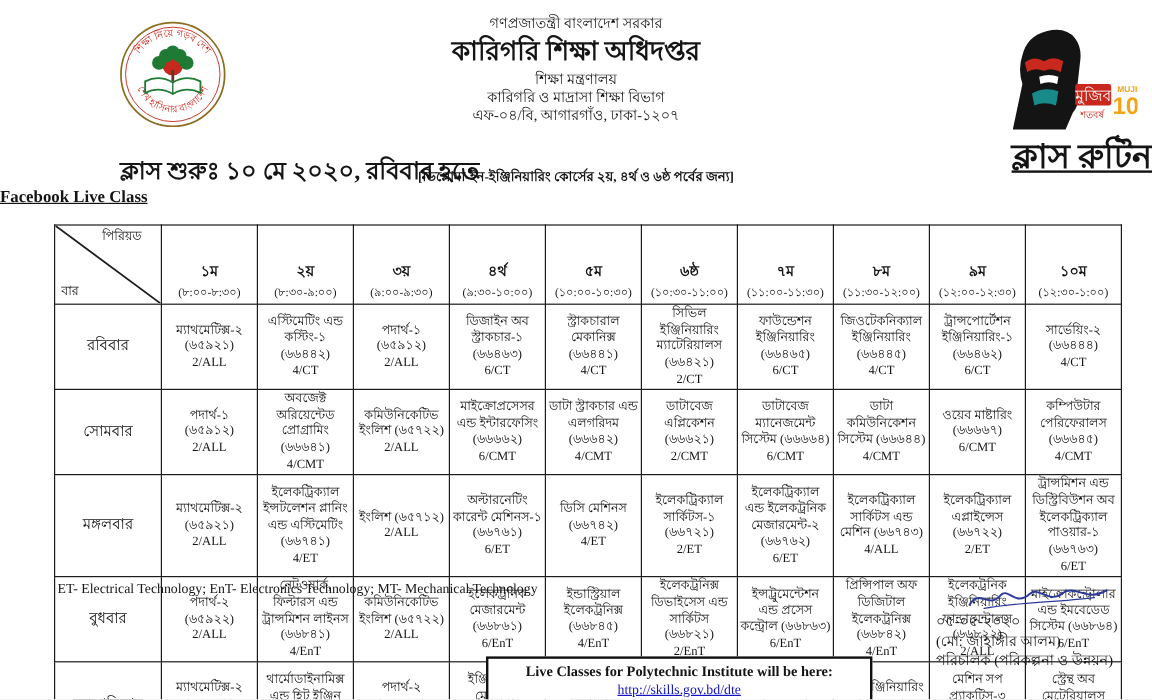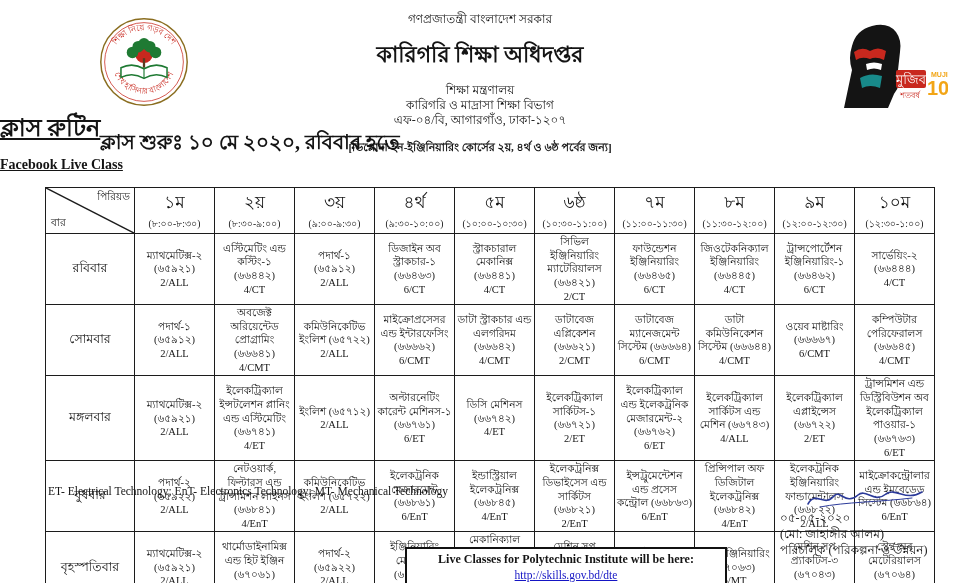--- a/index.html
+++ b/index.html
@@ -4,47 +4,47 @@
 <style>
   html,body { margin:0; padding:0; background:#e8e8e8; }
   .page {
     position:relative; width:960px; height:583px; margin:0 auto;
     background:#ffffff; overflow:hidden;
     font-family:"Liberation Serif", serif; color:#141414;
   }
   
   .org-header { position:absolute; top:12px; left:0; right:0; text-align:center; line-height:1.25; }
   .org-line  { font-size:12px; }
-  .org-name  { font-size:22px; font-weight:bold; margin:14px 0; }
+  .org-name  { font-size:22px; font-weight:bold; margin:2px 0; }
   .logo-left  { position:absolute; left:96px;  top:14px; width:96px;  height:96px; }
   .logo-right { position:absolute; left:830px; top:18px; width:118px; height:95px; }
 
   
   .start-note { position:absolute; left:100px; top:127px; font-size:20px; font-weight:bold; }
   .routine-title {
-    position:absolute; left:0; right:0; top:109px; text-align:left;
-    font-size:24px; font-weight:bold; text-decoration:underline;
+    position:absolute; left:0; right:0; top:109px; text-align:right;
+    font-size:28px; font-weight:bold; text-decoration:underline;
   }
   .course-note { position:absolute; left:0; right:0; top:139px; text-align:center; font-size:11px; font-weight:bold; }
   .fb-live { position:absolute; left:0; right:0; top:157px; font-size:14px; font-weight:bold; text-decoration:underline; }
 
   
   .routine-table {
     position:absolute; left:45px; top:187px; width:890px;
     border-collapse:collapse; table-layout:fixed; font-size:10.5px;
   }
   .routine-table th, .routine-table td {
     border:1px solid #1c1c1c; text-align:center; vertical-align:middle; padding:1px 2px;
     overflow:hidden;
   }
   .routine-table th.corner { width:88px; position:relative; height:32px; padding:0; }
   .corner .diag { position:absolute; left:0; top:0; width:100%; height:100%; }
-  .corner-period { position:absolute; right:4px; top:1px;  font-size:10.5px; font-weight:normal;text-align:center; }
+  .corner-period { position:absolute; right:16px; top:1px;  font-size:10.5px; font-weight:normal;text-align:center; }
   .corner-day    { position:absolute; left:5px;  bottom:1px; font-size:10.5px; font-weight:normal; }
-  .pname { font-size:17px; font-weight:normal; }
+  .pname { font-size:12px; font-weight:bold;margin-top:28px; }
   .ptime { font-size:9.5px; font-weight:normal; }
   .day-cell { font-size:12.5px; }
   .class-cell .subj { line-height:1.3; }
   .class-cell .grp  { line-height:1.3; }
   tbody tr:nth-child(1) td { height:46px; }
   tbody tr:nth-child(2) td { height:46px; }
   tbody tr:nth-child(3) td { height:57px; }
   tbody tr:nth-child(4) td { height:61px; }
   tbody tr:nth-child(5) td { height:50px; }
 

